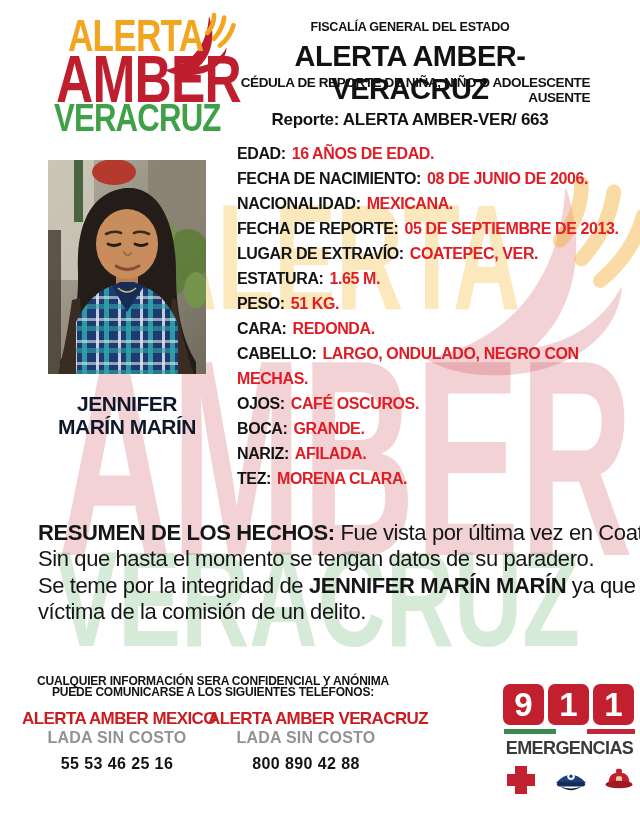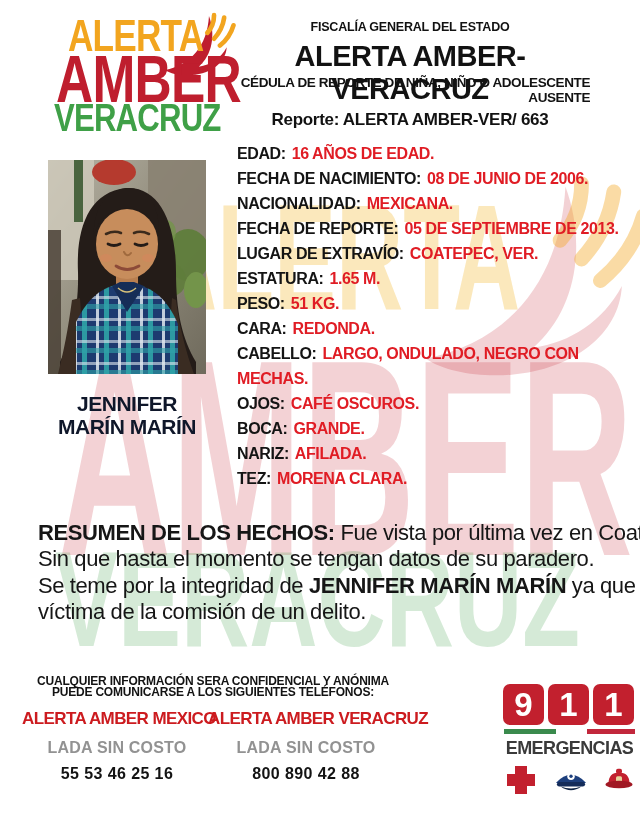--- a/index.html
+++ b/index.html
@@ -41,21 +41,21 @@
   .sum-line{white-space:nowrap;line-height:26px;}
   .b{font-weight:bold;}
   
   .foot-head{position:absolute;left:18px;width:390px;text-align:center;z-index:1;
              font-size:12px;font-weight:bold;color:#131313;letter-spacing:-0.2px;}
   .fh1{top:674px;} .fh2{top:685px;}
   .contact{position:absolute;z-index:1;text-align:center;}
   .contact-mx{left:22px;top:709px;width:190px;}
   .contact-ver{left:208px;top:709px;width:196px;}
   .c-name{font-size:17px;font-weight:bold;color:#cc1b1f;letter-spacing:-0.6px;white-space:nowrap;}
-  .c-lada{margin-top:10px;font-size:16px;font-weight:bold;color:#929292;letter-spacing:0.2px;}
+  .c-lada{font-size:16px;font-weight:bold;color:#929292;letter-spacing:0.2px;}
   .c-phone{margin-top:8px;font-size:16px;font-weight:bold;color:#131313;letter-spacing:0.4px;}
   
   .e911{position:absolute;left:503px;top:684px;width:133px;z-index:1;}
   .e911-squares{display:flex;gap:4px;}
   .e911-sq{width:41px;height:41px;background:#c2202e;border-radius:7px;color:#fff;
            font-size:33px;font-weight:bold;display:flex;align-items:center;justify-content:center;}
   .e911-lines{position:relative;height:5px;margin-top:4px;}
   .e911-green{position:absolute;left:1px;top:0;width:52px;height:5px;background:#3a8a4d;}
   .e911-red{position:absolute;right:1px;top:0;width:48px;height:5px;background:#c2273c;}
   .e911-label{margin-top:4px;font-size:18px;font-weight:bold;color:#3a3a3a;letter-spacing:-0.6px;text-align:center;white-space:nowrap;}

